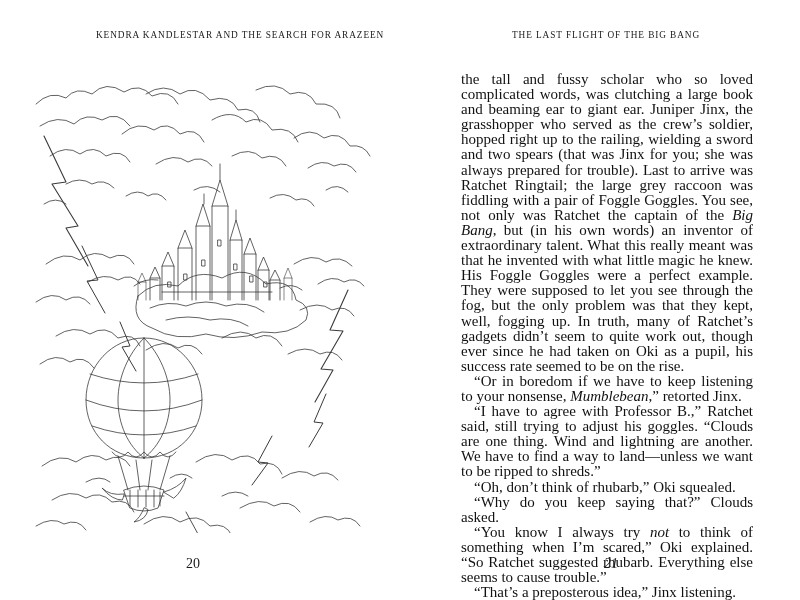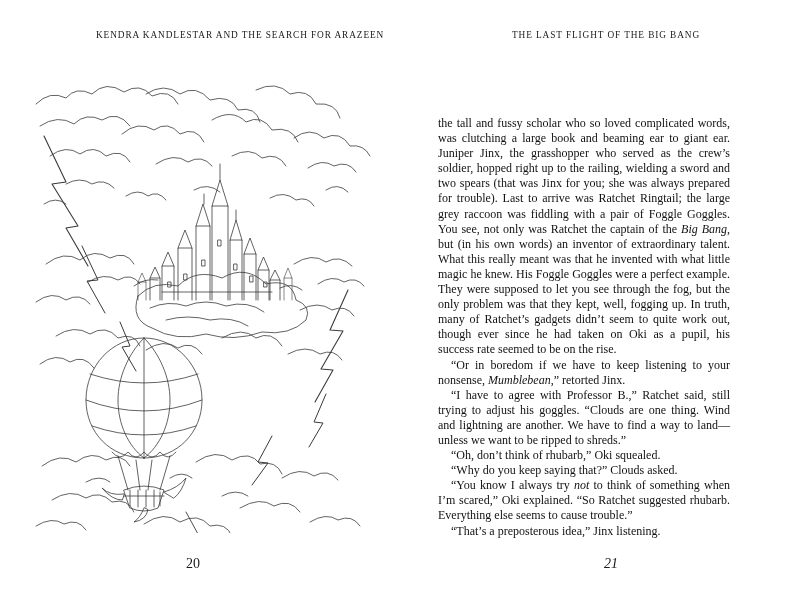--- a/index.html
+++ b/index.html
@@ -45,29 +45,28 @@
     left: 26px;
     top: 64px;
     width: 352px;
     height: 470px;
   }
   .illus-wrap svg { display: block; }
 
   
   .textcol {
     position: absolute;
-    left: 438px;
+    left: 461px;
     top: 72px;
     width: 292px;
-    font-size: 12px;
+    font-size: 15px;
     line-height: 15.1px;
     text-align: justify;
     text-justify: inter-word;
     hyphens: manual;
-    margin-top: 44px;
   }
   .textcol p {
     margin: 0;
     text-indent: 0;
   }
   .textcol p + p { text-indent: 13px; }
   .textcol em { font-style: italic; }
 </style>
 </head>
 <body>

